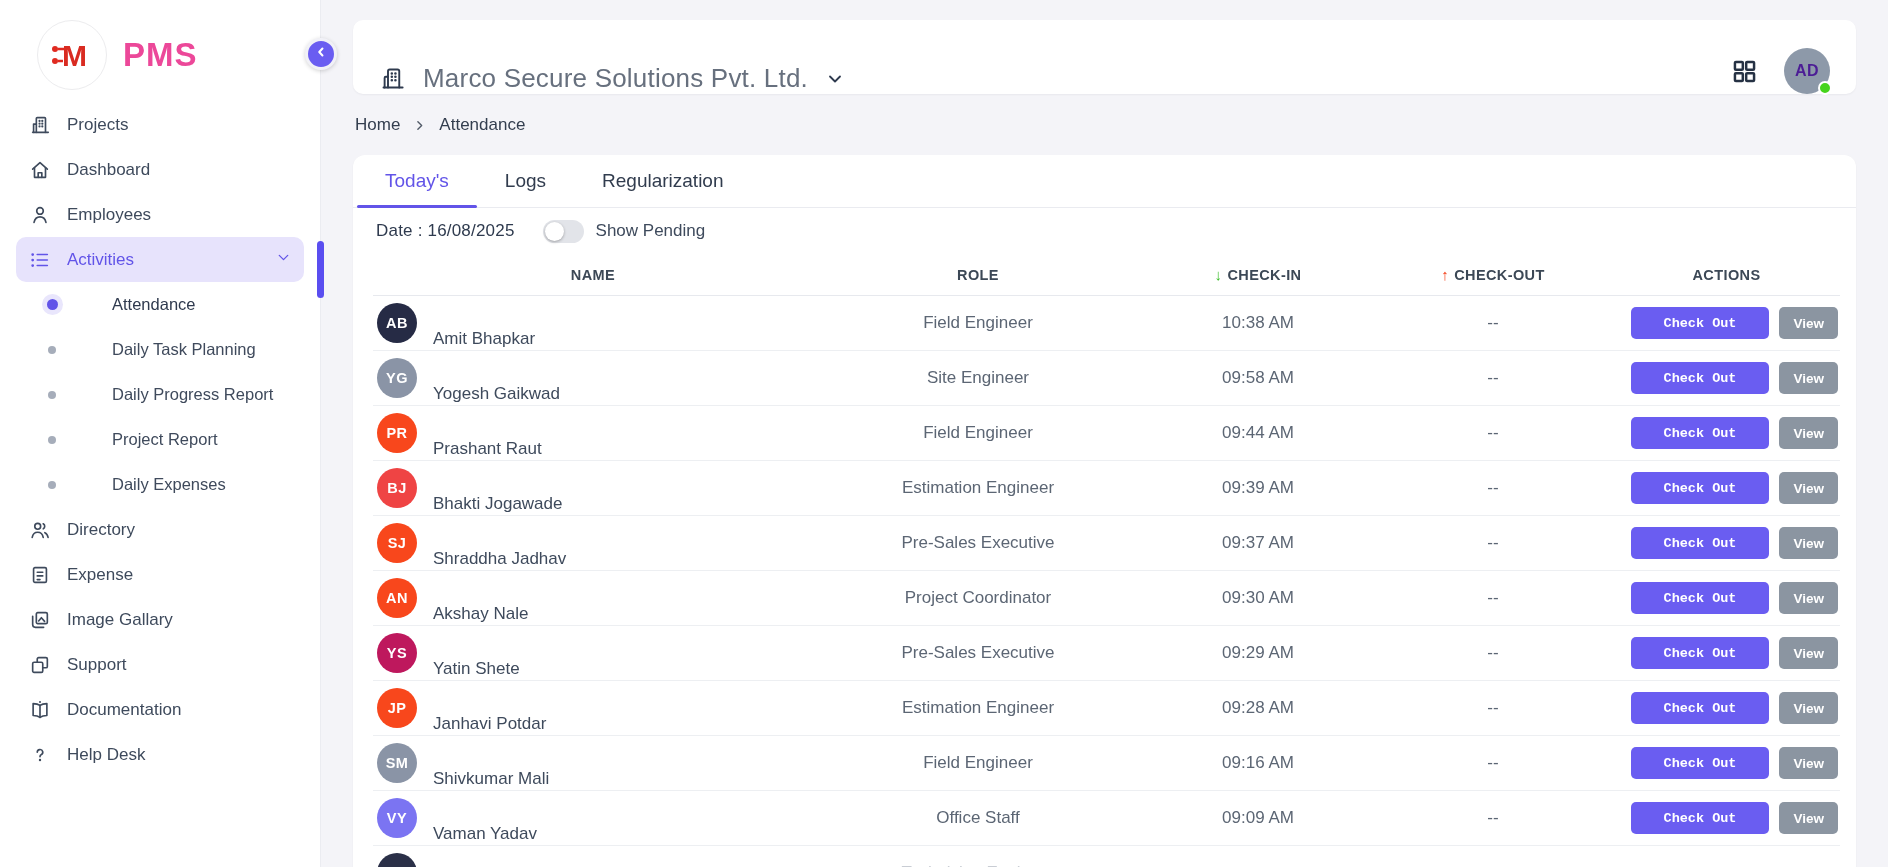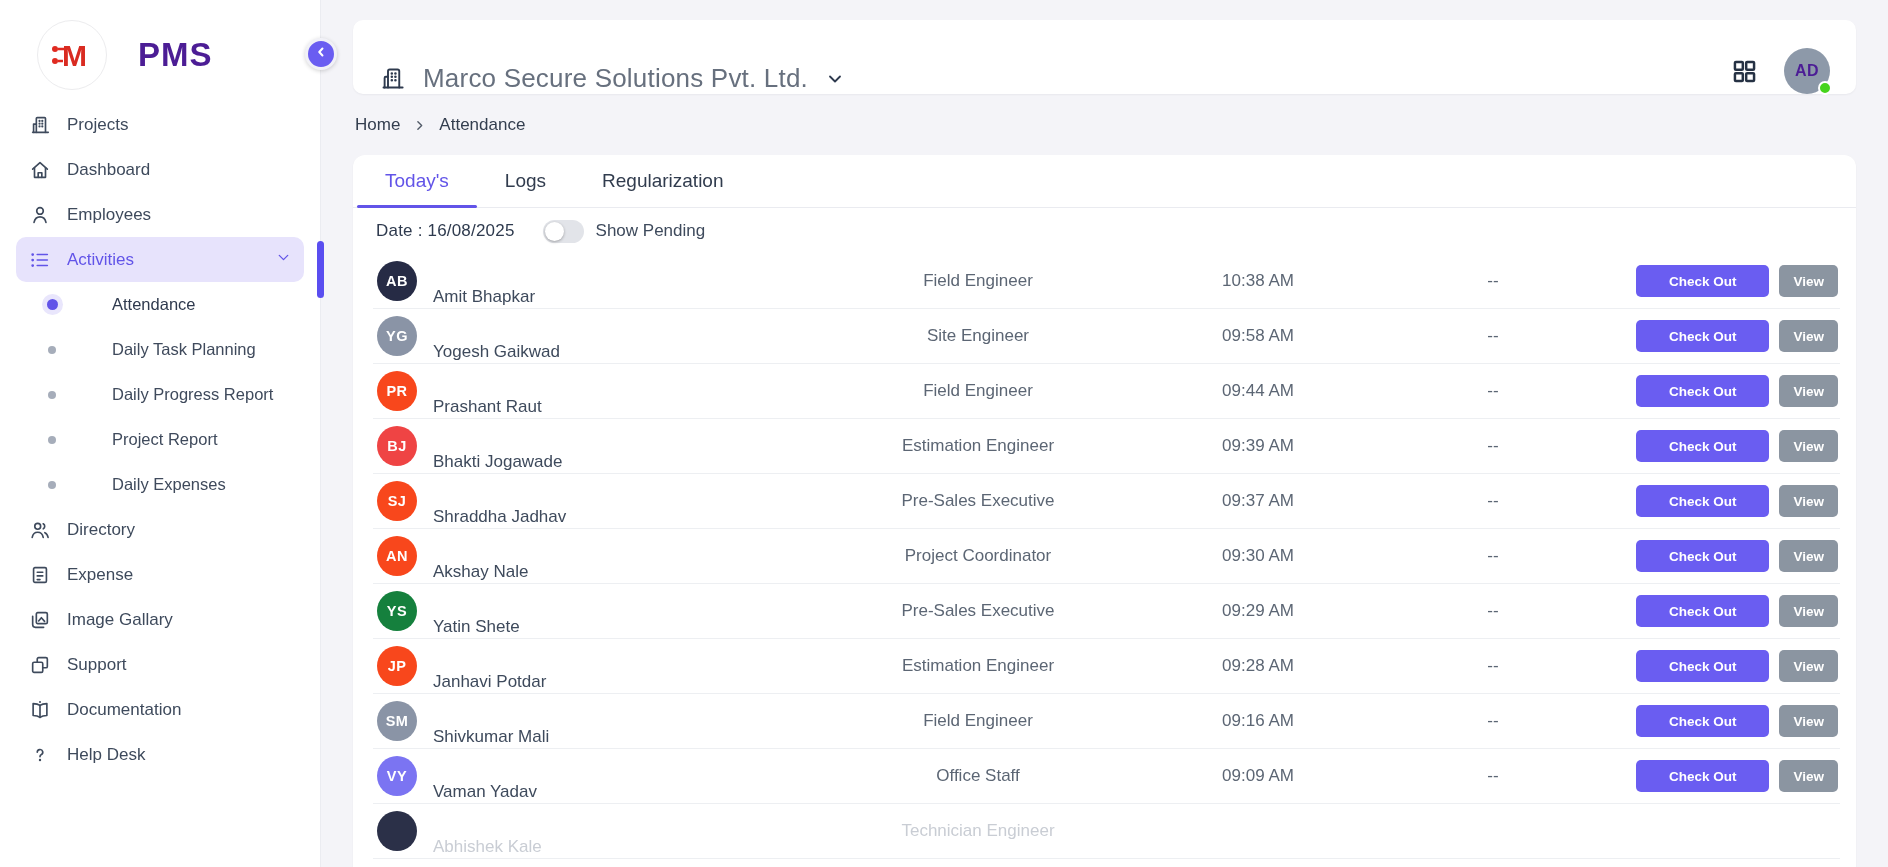--- a/index.html
+++ b/index.html
@@ -5,21 +5,21 @@
   * { box-sizing: border-box; margin: 0; padding: 0; }
   html,body { width:1888px; height:867px; overflow:hidden; }
   body { background:#f4f4f8; font-family:"Liberation Sans", sans-serif; color:#3e4a5c; }
 
   
   .sidebar { position:fixed; left:0; top:0; bottom:0; width:321px; background:#fff;
              border-right:1px solid #ebecf1; z-index:2; }
   .logo-row { display:flex; align-items:center; padding:20px 0 0 37px; }
   .logo-circle { width:70px; height:70px; border-radius:50%; border:1px solid #ececee;
                  display:flex; align-items:center; justify-content:center; background:#fff; }
-  .app-name { margin-left:31px; font-size:33px; font-weight:800; color:#4c1d95; letter-spacing:1px; }
+  .app-name { margin-left:16px; font-size:33px; font-weight:800; color:#ec4899; letter-spacing:1px; }
   .nav { margin-top:12px; }
   .nav-item { height:45px; display:flex; align-items:center; margin:0 16px; padding:0 12px;
               border-radius:10px; font-size:17px; color:#3e4a5c; cursor:pointer; }
   .nav-item.active { background:#e7e3fc; color:var(--accent); }
   .nav-icon { width:24px; height:24px; margin-right:15px; display:flex; align-items:center; justify-content:center; }
   .nav-icon svg { width:22px; height:22px; }
   .nav-label { flex:1; }
   .nav-chev svg { width:17px; height:17px; }
   .sub-item { height:45px; display:flex; align-items:center; padding-left:46px; font-size:16.5px;
               color:#3f4a5c; cursor:pointer; }
@@ -83,21 +83,21 @@
 
   .trow { height:55px; border-bottom:1px solid #edeff2; }
   .name-cell { display:flex; align-items:center; gap:16px; padding-left:4px; }
   .avatar { width:40px; height:40px; border-radius:50%; color:#fff; display:flex; align-items:center;
             justify-content:center; font-size:14.5px; font-weight:700; letter-spacing:.5px; flex:0 0 auto; }
   .pname { font-size:17px; color:#3e4a5c;margin-top:32px; }
   .cell-c { text-align:center; font-size:17px; color:#5c6674; }
   .actions-cell { display:flex; justify-content:flex-end; gap:10px; padding-right:2px; }
   .btn { border:none; height:32px; border-radius:5px; color:#fff; font-family:inherit;
          font-size:13.5px; font-weight:700; cursor:pointer; }
-  .btn-primary { background:var(--btn-primary); padding:0 33px; }
+  .btn-primary { background:var(--btn-primary); padding:0 33px;font-family:Liberation Mono, monospace; }
   .btn-view { background:var(--btn-secondary); padding:0 14px; }
   .trow.partial .pname, .trow.partial .cell-c { color:#c9cdd4; }
 </style>
 </head>
 <body>
 
 <aside class="sidebar">
   <div class="logo-row">
     <div class="logo-circle">
       <svg width="46" height="40" viewBox="0 0 46 40">
@@ -306,20 +306,27 @@
 
     <div class="controls-row">
       <span class="date-label">Date : 16/08/2025</span>
       <span class="toggle">
           <span class="toggle-knob"></span>
         </span>
       <span class="toggle-label">Show Pending</span>
     </div>
 
     <div class="table">
+      <div class="tgrid thead">
+        <div class="th">NAME</div>
+        <div class="th">ROLE</div>
+        <div class="th"><span class="sort-arrow arrow-green">↓</span><span>CHECK-IN</span></div>
+        <div class="th"><span class="sort-arrow arrow-red">↑</span><span>CHECK-OUT</span></div>
+        <div class="th">ACTIONS</div>
+      </div>
       <div id="tbody">
           <div class="tgrid trow">
             <div class="name-cell">
               <span class="avatar" style="background: rgb(38, 43, 69);">AB</span>
               <span class="pname">Amit Bhapkar</span>
             </div>
             <div class="cell-c">Field Engineer</div>
             <div class="cell-c">10:38 AM</div>
             <div class="cell-c">--</div>
             <div class="actions-cell">
@@ -387,21 +394,21 @@
             <div class="cell-c">Project Coordinator</div>
             <div class="cell-c">09:30 AM</div>
             <div class="cell-c">--</div>
             <div class="actions-cell">
               <button class="btn btn-primary">Check Out</button>
               <button class="btn btn-view">View</button>
             </div>
           </div>
           <div class="tgrid trow">
             <div class="name-cell">
-              <span class="avatar" style="background: #15803d;">YS</span>
+              <span class="avatar" style="background: #be185d;">YS</span>
               <span class="pname">Yatin Shete</span>
             </div>
             <div class="cell-c">Pre-Sales Executive</div>
             <div class="cell-c">09:29 AM</div>
             <div class="cell-c">--</div>
             <div class="actions-cell">
               <button class="btn btn-primary">Check Out</button>
               <button class="btn btn-view">View</button>
             </div>
           </div>

